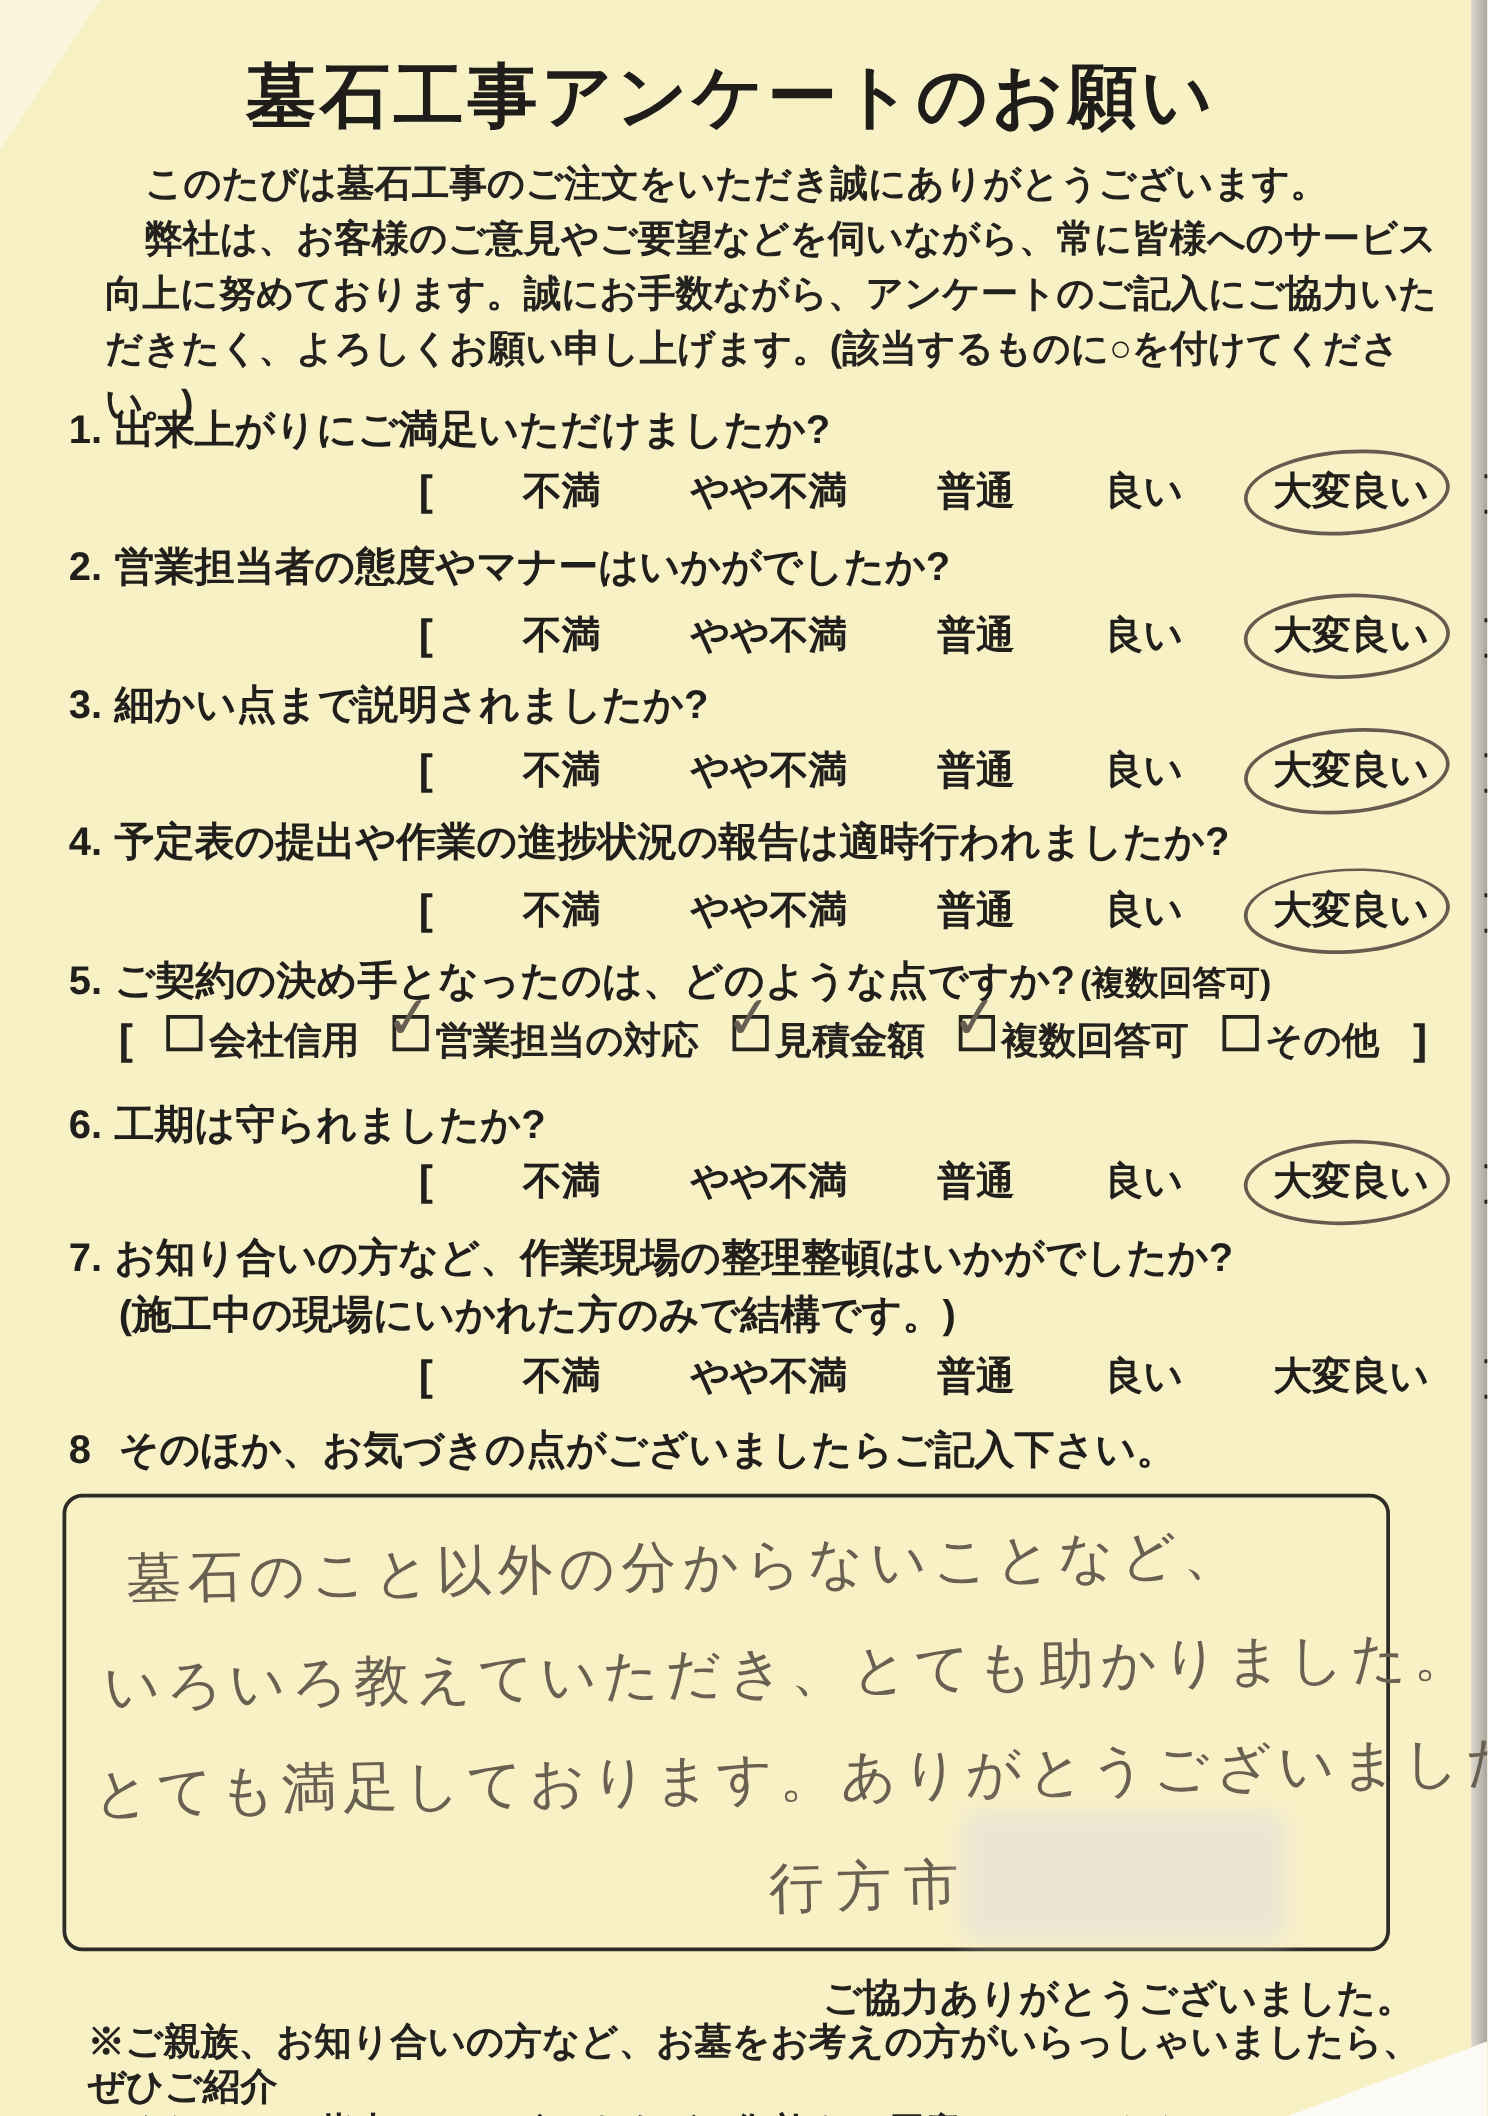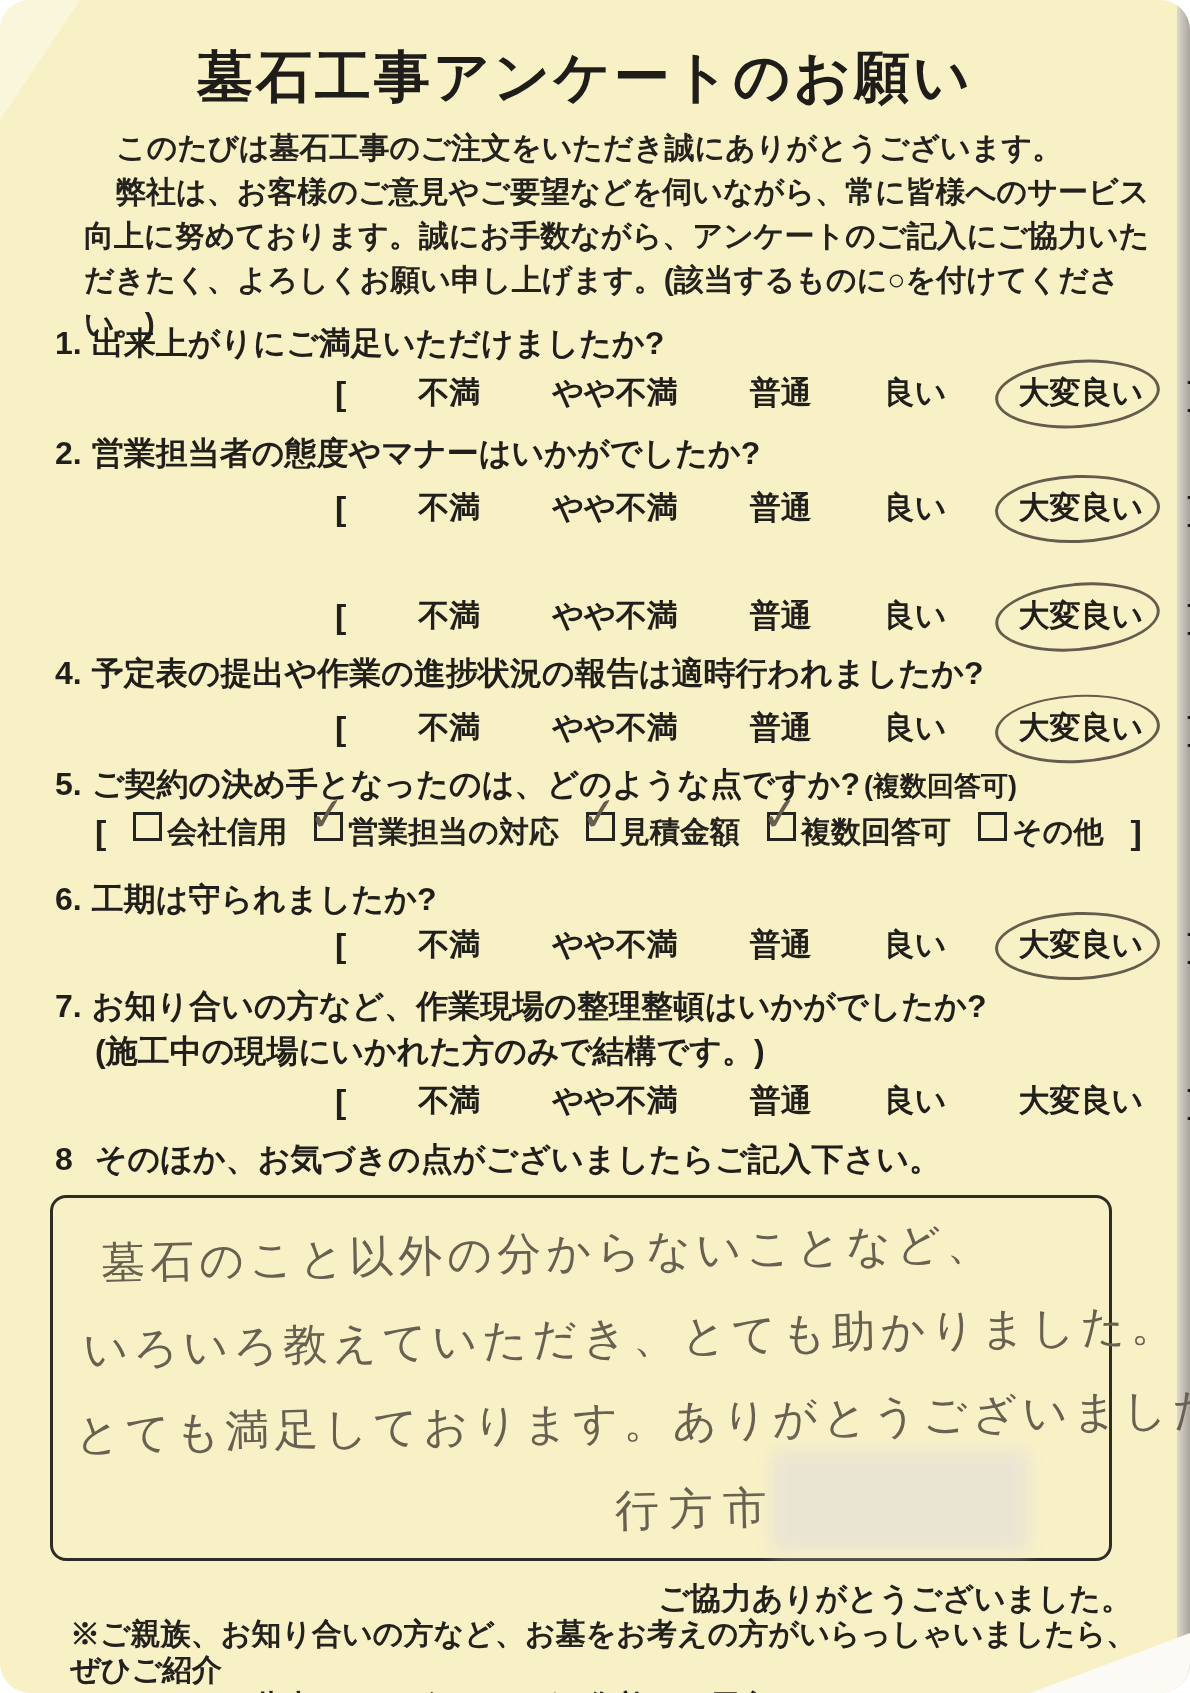--- a/index.html
+++ b/index.html
@@ -3,21 +3,20 @@
 <meta charset="utf-8">
 <style>
   html,body { margin:0; padding:0; }
   .page {
     position:relative;
     width:1190px; height:1693px;
     background:#f9f1c6;
     font-family:"Liberation Sans", sans-serif;
     color:#23221e;
     overflow:hidden;
-    border-radius:30px;
   }
   
   .edge-right {
     position:absolute; top:0; right:0; width:13px; height:1693px;
     background:linear-gradient(to right,#ded9cf,#a8a49d);
   }
   .corner-tl {
     position:absolute; top:0; left:0; width:80px; height:120px;
     background:#fbf9ef; opacity:.55;
     clip-path:polygon(0 0,100% 0,0 100%);
@@ -130,20 +129,23 @@
   <div class="opts" style="top:487px">
     <span class="bracket">[</span>
     <span class="opt">不満</span>
     <span class="opt">やや不満</span>
     <span class="opt">普通</span>
     <span class="opt">良い</span>
     <span class="opt"><span class="circle r2"></span><span>大変良い</span></span>
     <span class="bracket">]</span>
   </div>
 
+  <div class="q" style="top:542px">
+    <span class="qnum">3.</span><span>細かい点まで説明されましたか?</span>
+  </div>
   <div class="opts" style="top:595px">
     <span class="bracket">[</span>
     <span class="opt">不満</span>
     <span class="opt">やや不満</span>
     <span class="opt">普通</span>
     <span class="opt">良い</span>
     <span class="opt"><span class="circle r3"></span><span>大変良い</span></span>
     <span class="bracket">]</span>
   </div>
 

